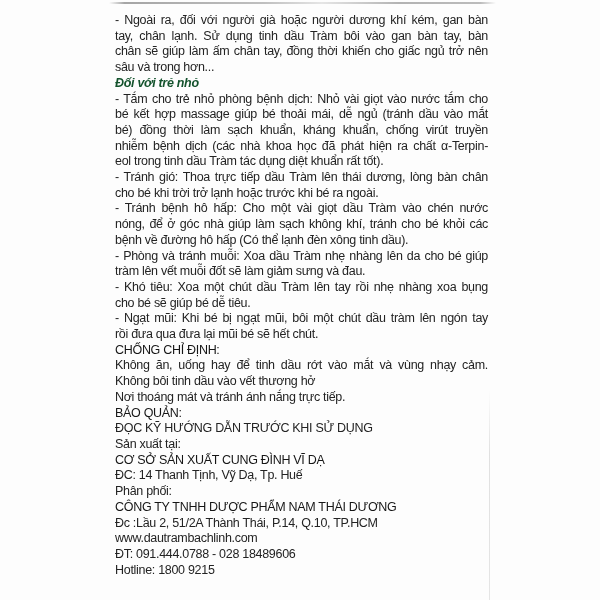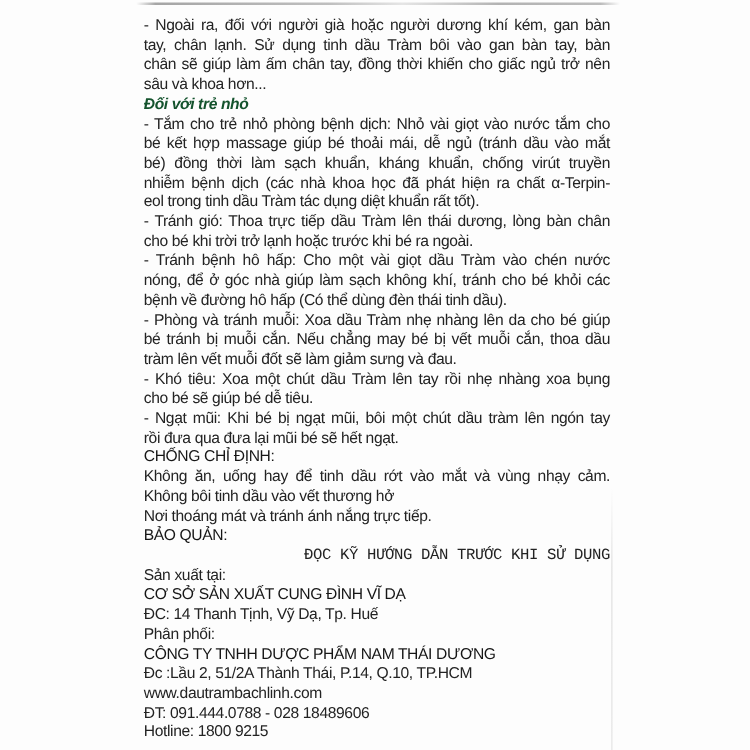--- a/index.html
+++ b/index.html
@@ -41,53 +41,52 @@
     font-size: 12.5px;
     line-height: 15.7px;
     letter-spacing: -0.3px;
   }
   .line { min-height: 15.7px; }
   .line.justify {
     text-align: justify;
     text-align-last: justify;
   }
   .line.left { text-align: left; }
-  .line.center { text-align: right; font-family: Liberation Mono, monospace; }
+  .line.center { text-align: left; }
   .line.bold { font-weight: normal; color: #161616; }
   .line.bolditalic { font-weight: bold; font-style: italic; color: #14532d; }
 </style>
 </head>
 <body>
 
 <div class="page">
   <div class="paper-top-edge"></div>
   <div class="paper-right-edge"></div>
   <div class="text-column">
       <div class="line justify">- Ngoài ra, đối với người già hoặc người dương khí kém, gan bàn</div>
       <div class="line justify">tay, chân lạnh. Sử dụng tinh dầu Tràm bôi vào gan bàn tay, bàn</div>
       <div class="line justify">chân sẽ giúp làm ấm chân tay, đồng thời khiến cho giấc ngủ trở nên</div>
-      <div class="line left">sâu và khoa hơn...</div>
+      <div class="line left">sâu và trong hơn...</div>
       <div class="line left bolditalic">Đối với trẻ nhỏ</div>
       <div class="line justify">- Tắm cho trẻ nhỏ phòng bệnh dịch: Nhỏ vài giọt vào nước tắm cho</div>
       <div class="line justify">bé kết hợp massage giúp bé thoải mái, dễ ngủ (tránh dầu vào mắt</div>
       <div class="line justify">bé) đồng thời làm sạch khuẩn, kháng khuẩn, chống virút truyền</div>
       <div class="line justify">nhiễm bệnh dịch (các nhà khoa học đã phát hiện ra chất α-Terpin-</div>
       <div class="line left">eol trong tinh dầu Tràm tác dụng diệt khuẩn rất tốt).</div>
       <div class="line justify">- Tránh gió: Thoa trực tiếp dầu Tràm lên thái dương, lòng bàn chân</div>
       <div class="line left">cho bé khi trời trở lạnh hoặc trước khi bé ra ngoài.</div>
       <div class="line justify">- Tránh bệnh hô hấp: Cho một vài giọt dầu Tràm vào chén nước</div>
       <div class="line justify">nóng, để ở góc nhà giúp làm sạch không khí, tránh cho bé khỏi các</div>
-      <div class="line left">bệnh về đường hô hấp (Có thể dùng đèn thái tinh dầu).</div>
+      <div class="line left">bệnh về đường hô hấp (Có thể lạnh đèn xông tinh dầu).</div>
       <div class="line justify">- Phòng và tránh muỗi: Xoa dầu Tràm nhẹ nhàng lên da cho bé giúp</div>
-      <div class="line justify">bé tránh bị muỗi cắn. Nếu chẳng may bé bị vết muỗi cắn, thoa dầu</div>
       <div class="line left">tràm lên vết muỗi đốt sẽ làm giảm sưng và đau.</div>
       <div class="line justify">- Khó tiêu: Xoa một chút dầu Tràm lên tay rồi nhẹ nhàng xoa bụng</div>
       <div class="line left">cho bé sẽ giúp bé dễ tiêu.</div>
       <div class="line justify">- Ngạt mũi: Khi bé bị ngạt mũi, bôi một chút dầu tràm lên ngón tay</div>
-      <div class="line left">rồi đưa qua đưa lại mũi bé sẽ hết ngạt.</div>
+      <div class="line left">rồi đưa qua đưa lại mũi bé sẽ hết chút.</div>
       <div class="line left bold">CHỐNG CHỈ ĐỊNH:</div>
       <div class="line justify">Không ăn, uống hay để tinh dầu rớt vào mắt và vùng nhạy cảm.</div>
       <div class="line left">Không bôi tinh dầu vào vết thương hở</div>
       <div class="line left">Nơi thoáng mát và tránh ánh nắng trực tiếp.</div>
       <div class="line left bold">BẢO QUẢN:</div>
       <div class="line center">ĐỌC KỸ HƯỚNG DẪN TRƯỚC KHI SỬ DỤNG</div>
       <div class="line left">Sản xuất tại:</div>
       <div class="line left bold">CƠ SỞ SẢN XUẤT CUNG ĐÌNH VĨ DẠ</div>
       <div class="line left">ĐC: 14 Thanh Tịnh, Vỹ Dạ, Tp. Huế</div>
       <div class="line left">Phân phối:</div>

